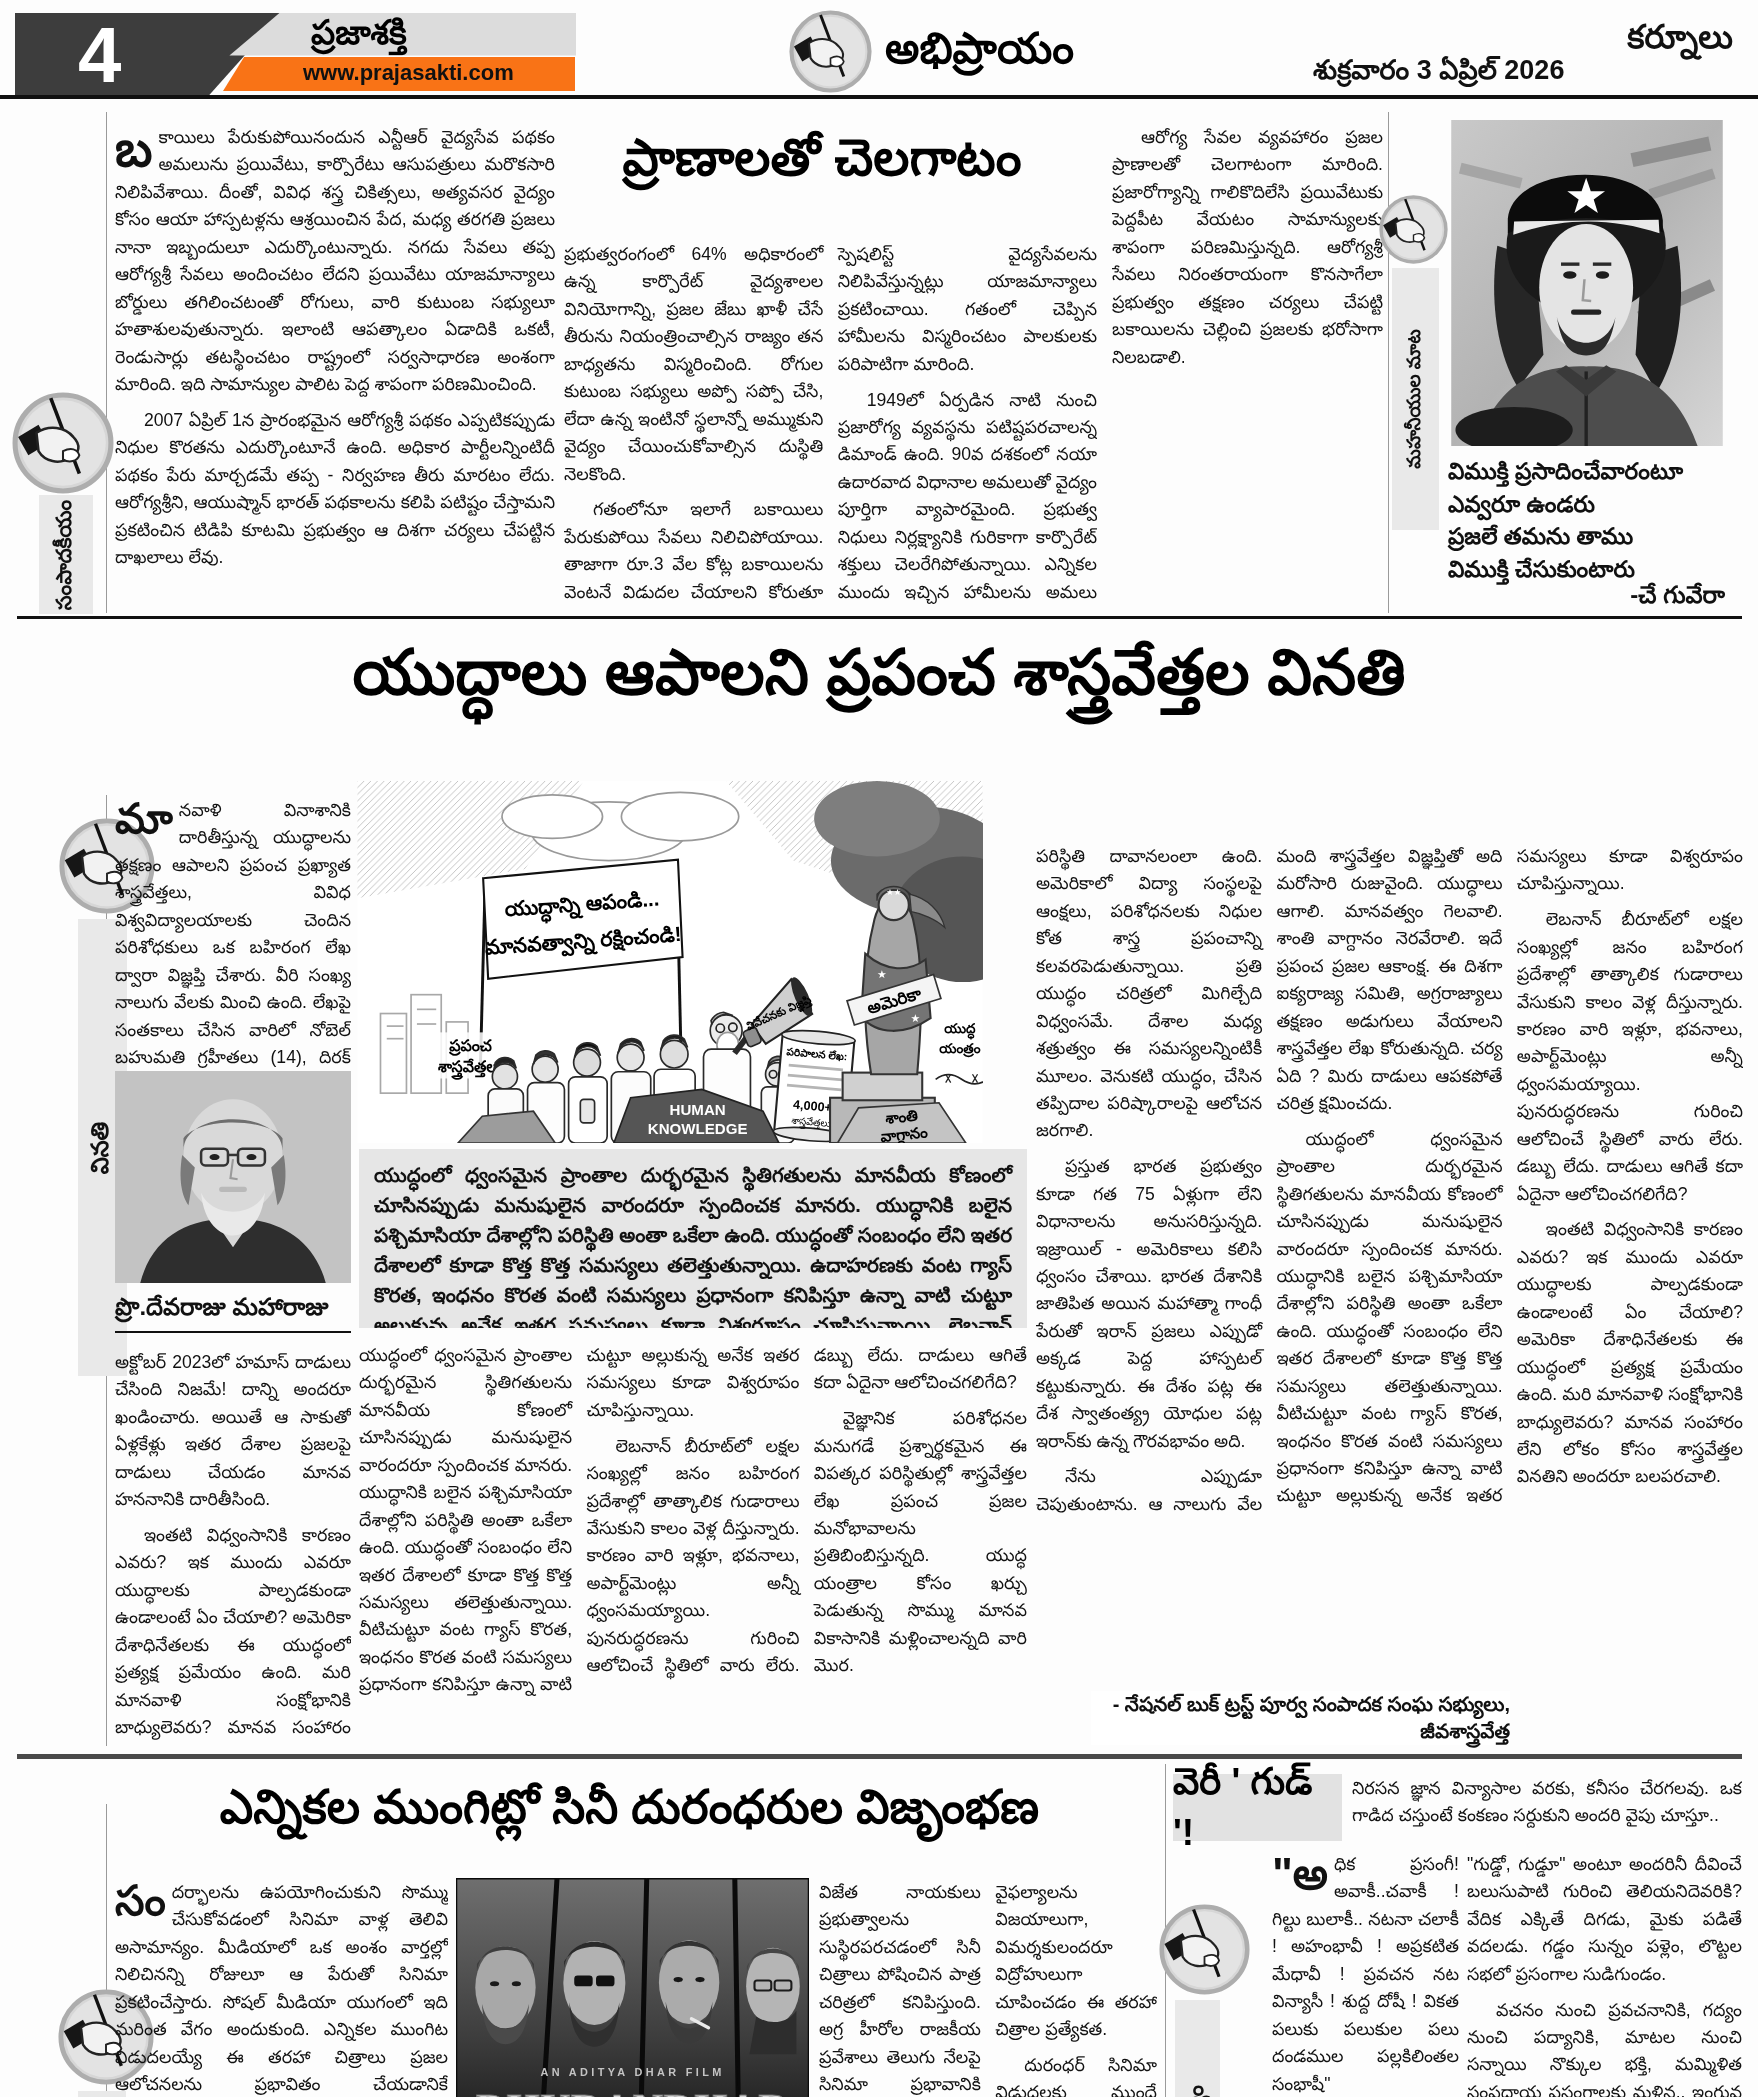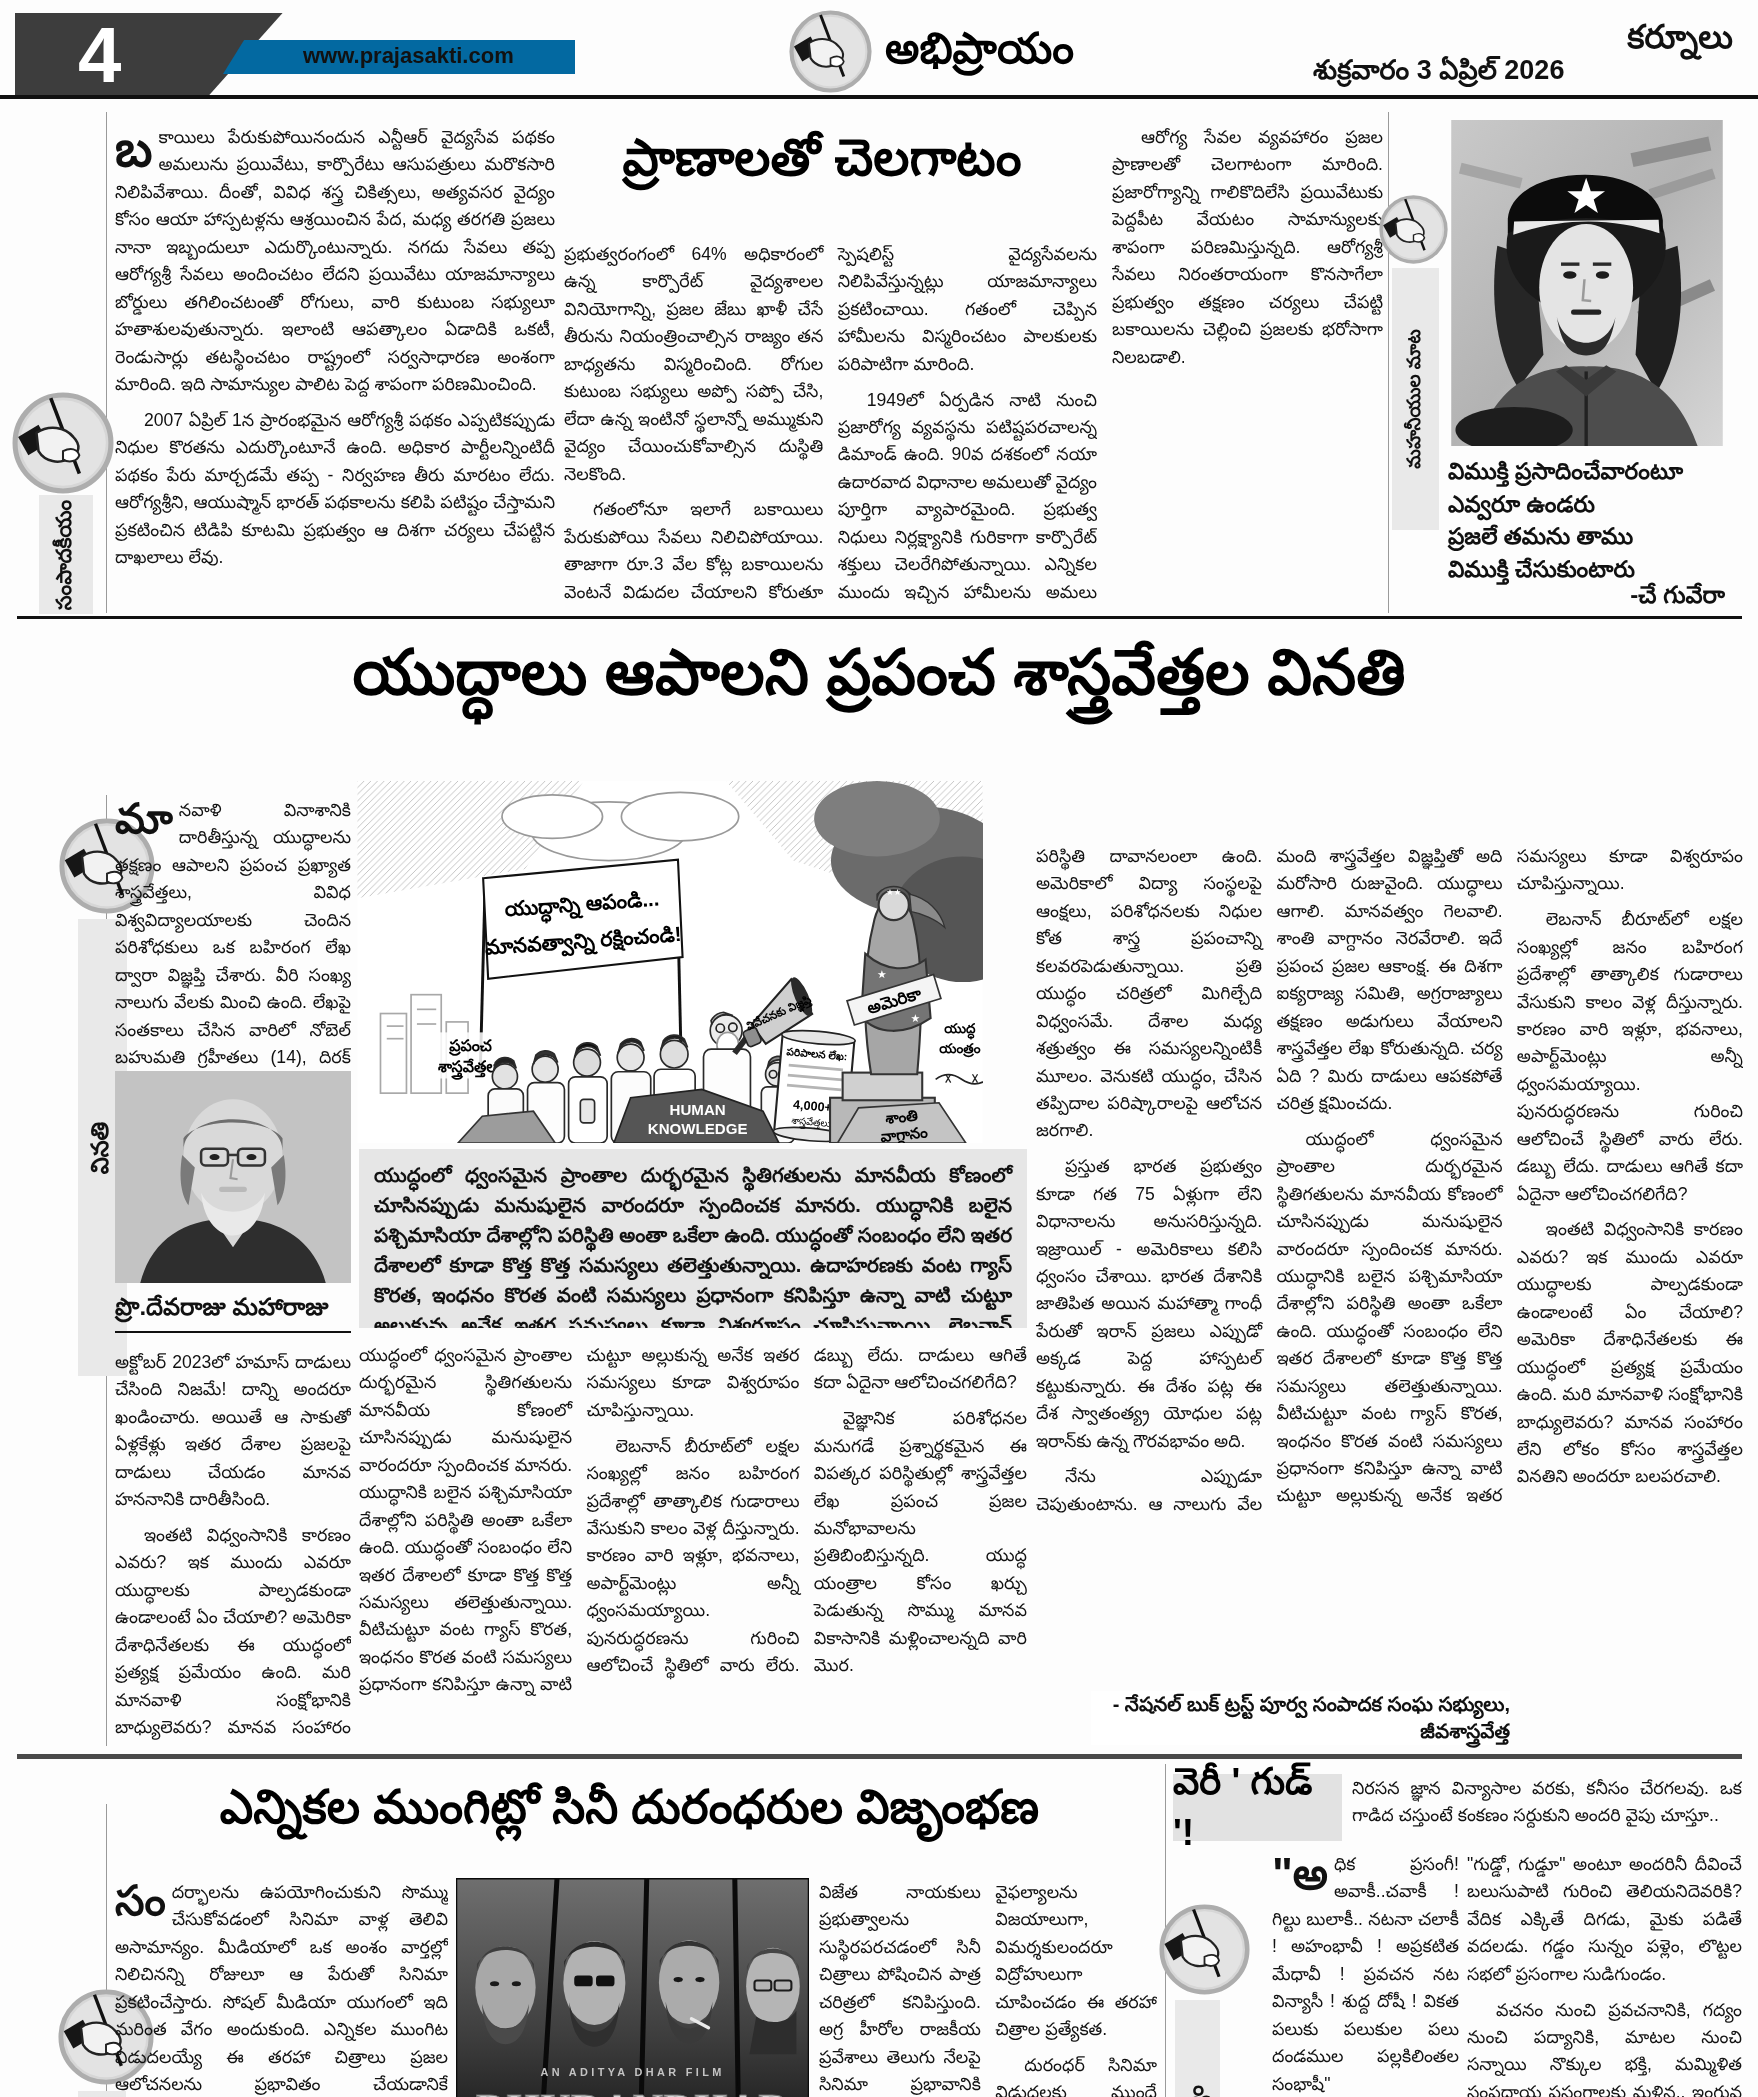--- a/index.html
+++ b/index.html
@@ -40,21 +40,24 @@
       <path d="M24,40 C36,32 52,34 60,44 C68,52 66,60 58,64 C46,72 32,68 26,58 Z" fill="#f2f2f2" stroke="#222" stroke-width="2.5"></path>
       <path d="M50,58 C58,54 64,56 66,62 C64,68 56,70 50,66 Z" fill="#fff" stroke="#222" stroke-width="2"></path>
     </symbol>
   </defs>
 </svg>
 
 <div class="abs" style="left:0;top:0;width:1759px;height:100px;">
   <div class="abs" style="left:15px;top:12.6px;width:268px;height:84px;background:#3d3d3d;clip-path:polygon(0 0,100% 0,72% 100%,0 100%);">
     <div class="abs" style="left:63px;top:-2.5px;font-size:78px;font-weight:bold;color:#fff;">4</div>
   </div>
-  <div class="abs" style="left:223px;top:40px;width:352px;height:34px;background:#0369a1;clip-path:polygon(6% 0,100% 0,100% 100%,0 100%);">
+  <div class="abs" style="left:215px;top:12.6px;width:361px;height:43px;background:#dcdcdc;clip-path:polygon(18% 0,100% 0,100% 100%,4% 100%);">
+    <div class="abs headline" style="left:96px;top:0.8px;font-size:34px;">ప్రజాశక్తి</div>
+  </div>
+  <div class="abs" style="left:223px;top:57px;width:352px;height:34px;background:#f97316;clip-path:polygon(6% 0,100% 0,100% 100%,0 100%);">
     <div class="abs" style="left:80px;top:3.4px;font-size:22px;font-weight:bold;">www.prajasakti.com</div>
   </div>
   <svg class="abs" style="left:789px;top:10px;" width="83" height="83" viewBox="0 0 198 198">
       <use href="#handpen"></use>
     </svg>
   <div class="abs headline" style="left:885px;top:24px;font-size:43px;">అభిప్రాయం</div>
   <div class="abs" style="left:1397px;top:17.6px;width:336px;text-align:right;font-size:33px;font-weight:bold;">కర్నూలు</div>
   <div class="abs" style="left:1313px;top:55px;width:419px;text-align:left;font-size:27px;font-weight:bold;">శుక్రవారం 3 ఏప్రిల్ 2026</div>
   <div class="abs hrule" style="left:0;top:95px;width:1759px;height:4.2px;"></div>
 </div>

